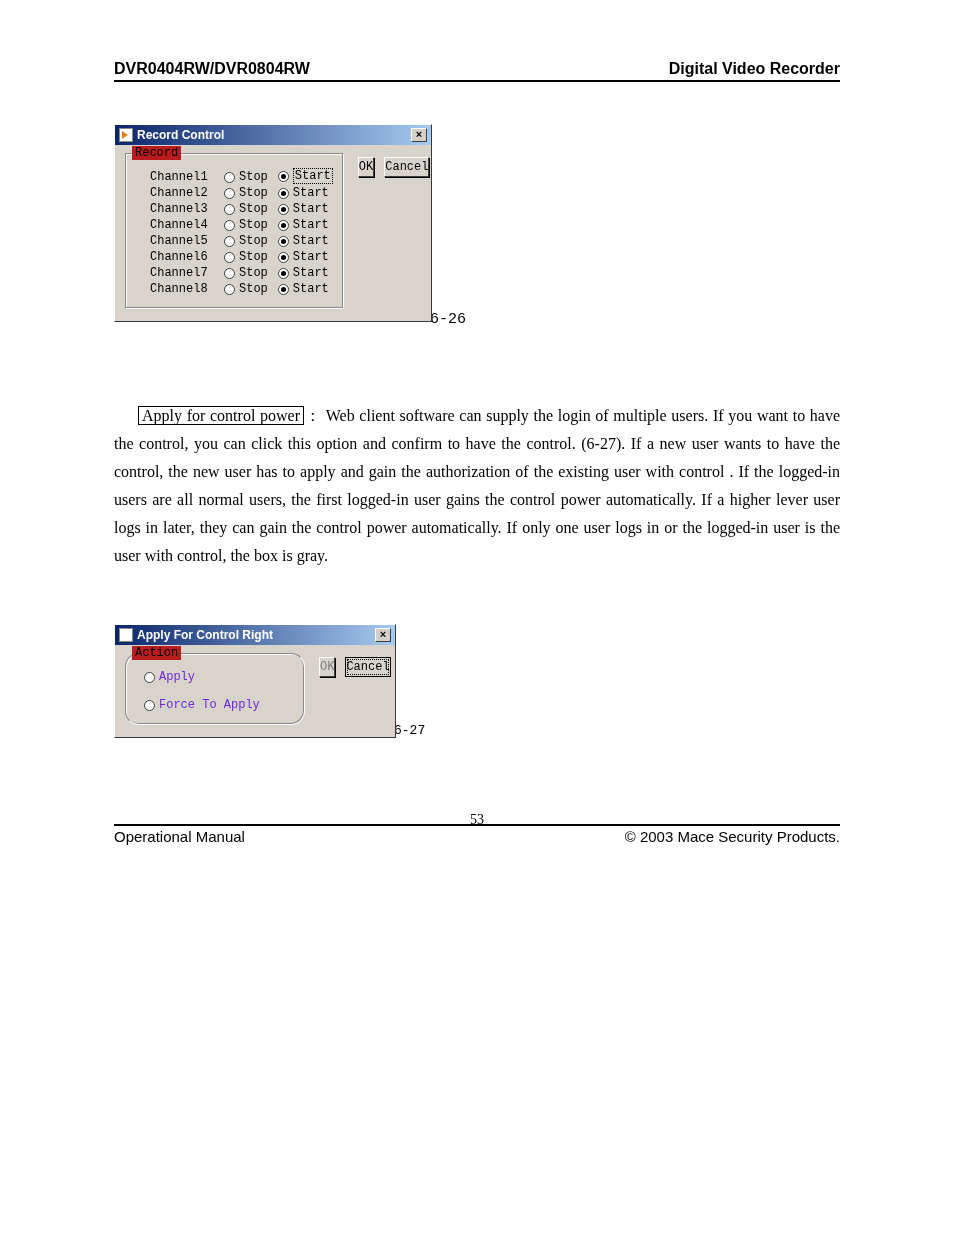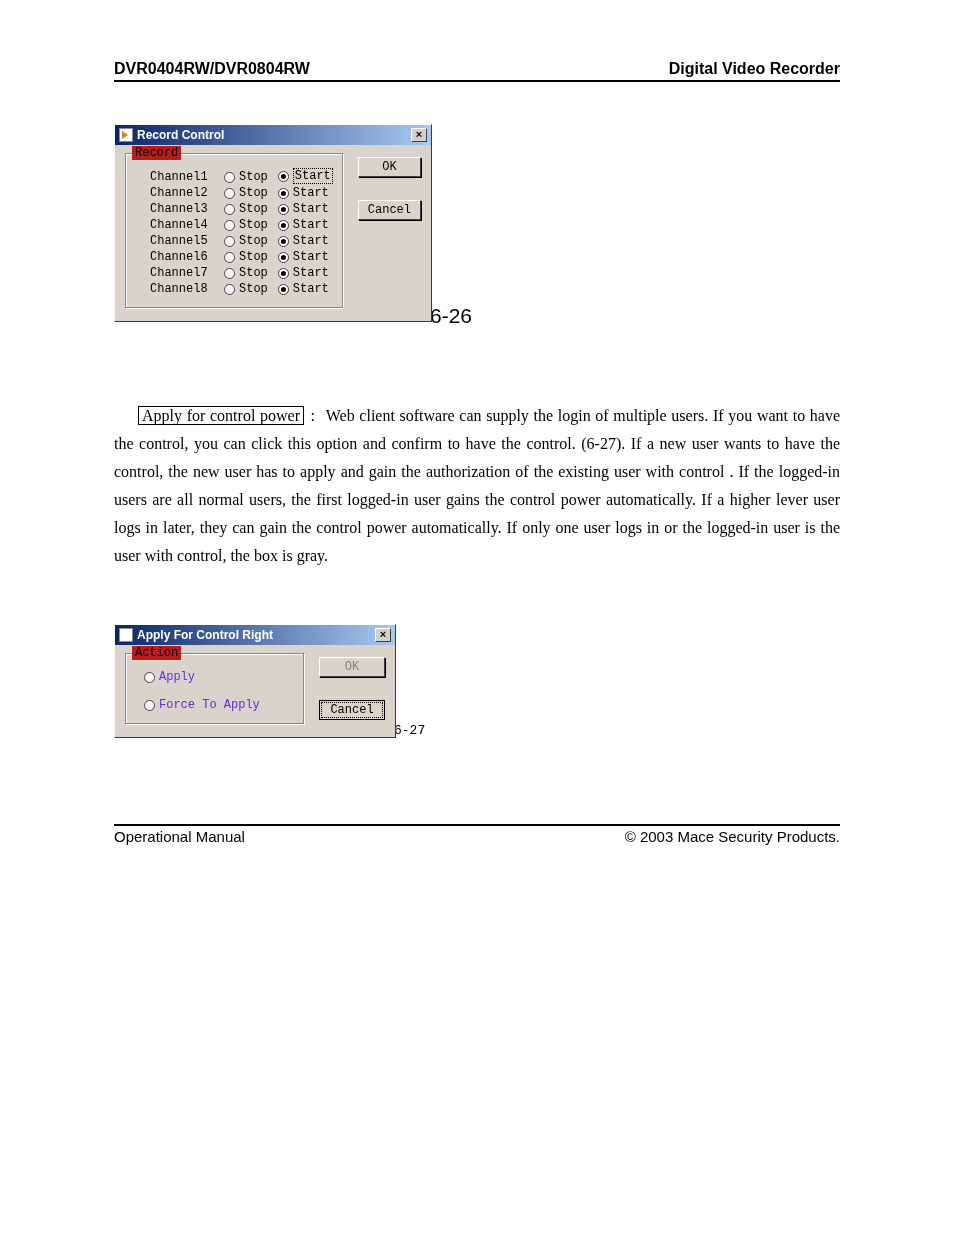--- a/index.html
+++ b/index.html
@@ -164,22 +164,22 @@
     width: 5px; height: 5px;
     border-radius: 50%;
     background: #000;
   }
   .dottedbox {
     border: 1px dotted #000;
     padding: 0 1px;
   }
   .btn-col {
     display: flex;
-    flex-direction: column;
-    gap: 23px;
+    flex-direction: row;
+    gap: 10px;
     width: 66px;
     margin-top: 4px;
   }
   .winbtn {
     height: 20px;
     background: #d8d4cc;
     border: 1px solid #fff;
     border-right-color: #404040;
     border-bottom-color: #404040;
     font-family: "Courier New", monospace;
@@ -214,22 +214,22 @@
     display: flex;
     align-items: flex-end;
   }
   .figcap {
     font-family: "Courier New", monospace;
     font-size: 13px;
     margin-left: -2px;
     margin-bottom: 10px;
   }
   .figcap-times {
-    font-family: Liberation Sans, sans-serif;
-    font-size: 21px;
+    font-family: Liberation Mono, monospace;
+    font-size: 15px;
     margin-left: -2px;
     margin-bottom: 4px;
   }
 
   .spacer { height: 70px; }
 
   .footer {
     position: absolute;
     left: 114px;
     right: 114px;
@@ -389,21 +389,21 @@
   <div class="figrow">
     <div class="dialog dialog2">
       <div class="titlebar">
         <span class="titlebar-left">
           <span class="title-icon"></span>
           <span>Apply For Control Right</span>
         </span>
         <span class="close-btn">×</span>
       </div>
       <div class="dialog-body">
-        <div class="groupbox" style="padding-left:18px;">
+        <div class="groupbox" style="padding-left:18px;border-radius:14px;">
           <span class="groupbox-legend">Action</span>
           <div class="channel-row" style="margin:4px 0 14px 0;">
             <span class="radio-wrap">
               <span class="radio"></span>
               <span class="radio-label gray">Apply</span>
             </span>
           </div>
           <div class="channel-row">
             <span class="radio-wrap">
               <span class="radio"></span>
@@ -414,17 +414,18 @@
         <div class="btn-col">
           <div class="winbtn gray">OK</div>
           <div class="winbtn focus">Cancel</div>
         </div>
       </div>
     </div>
     <div class="figcap">6-27</div>
   </div>
 
   <div class="footer">
+    <div class="footer-center">53</div>
     <div class="footer-left">Operational Manual</div>
     <div class="footer-right">© 2003 Mace Security Products.</div>
   </div>
 
 </div>
 
 </body></html>

